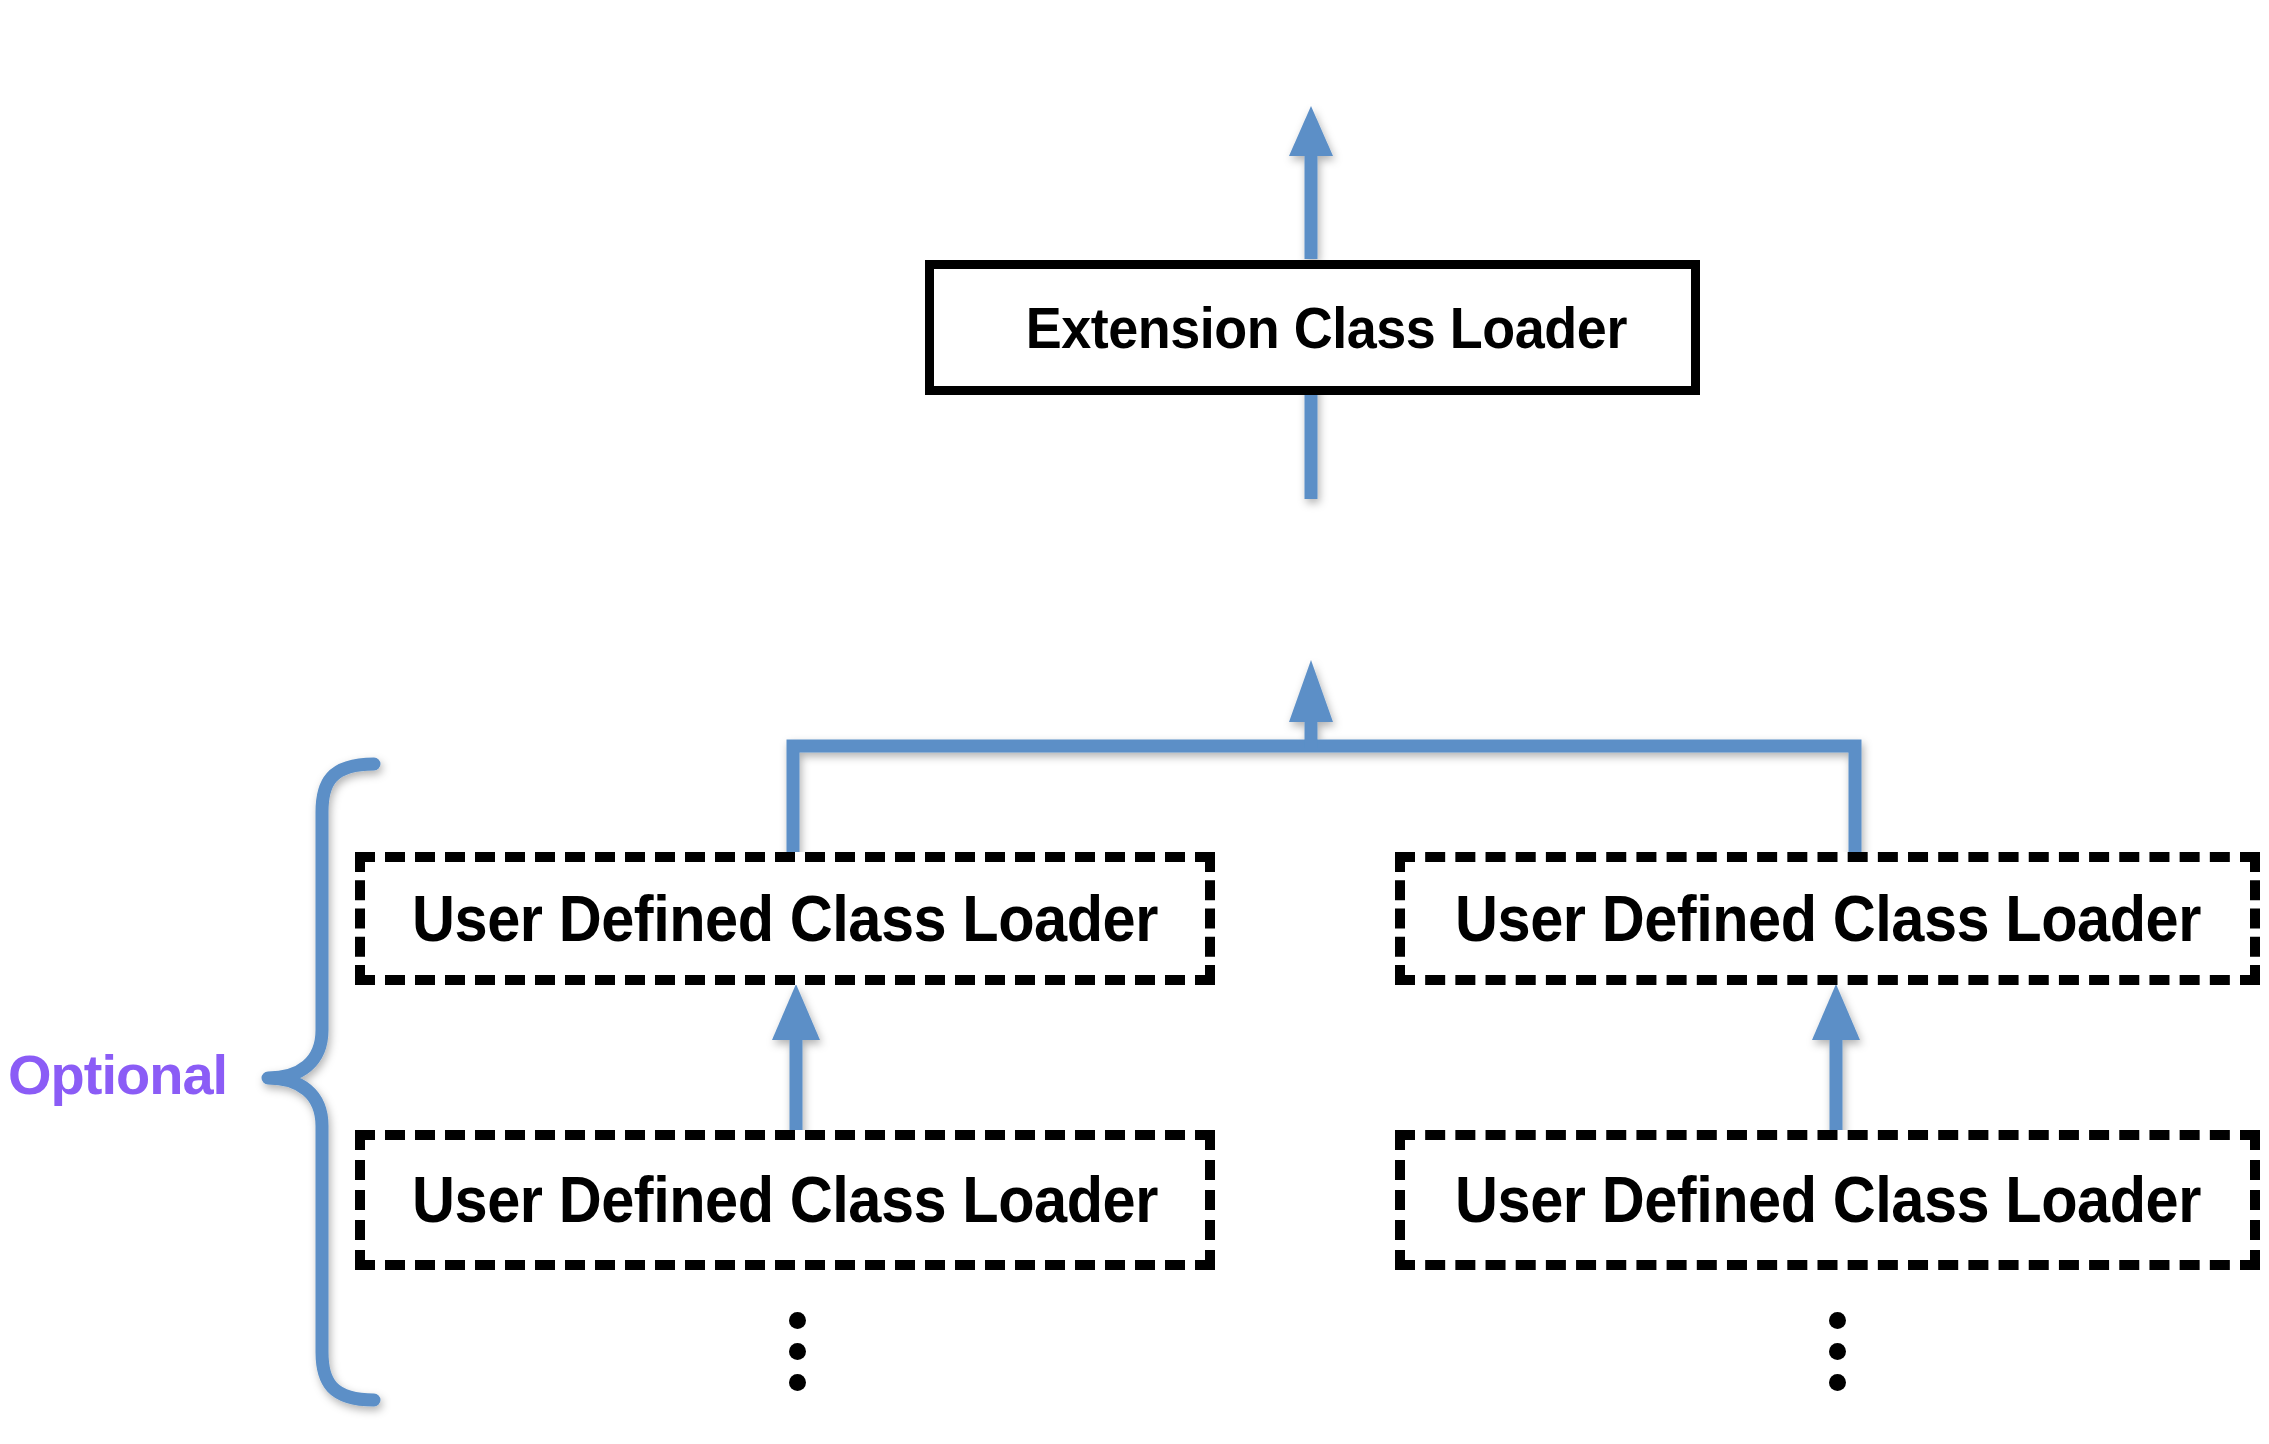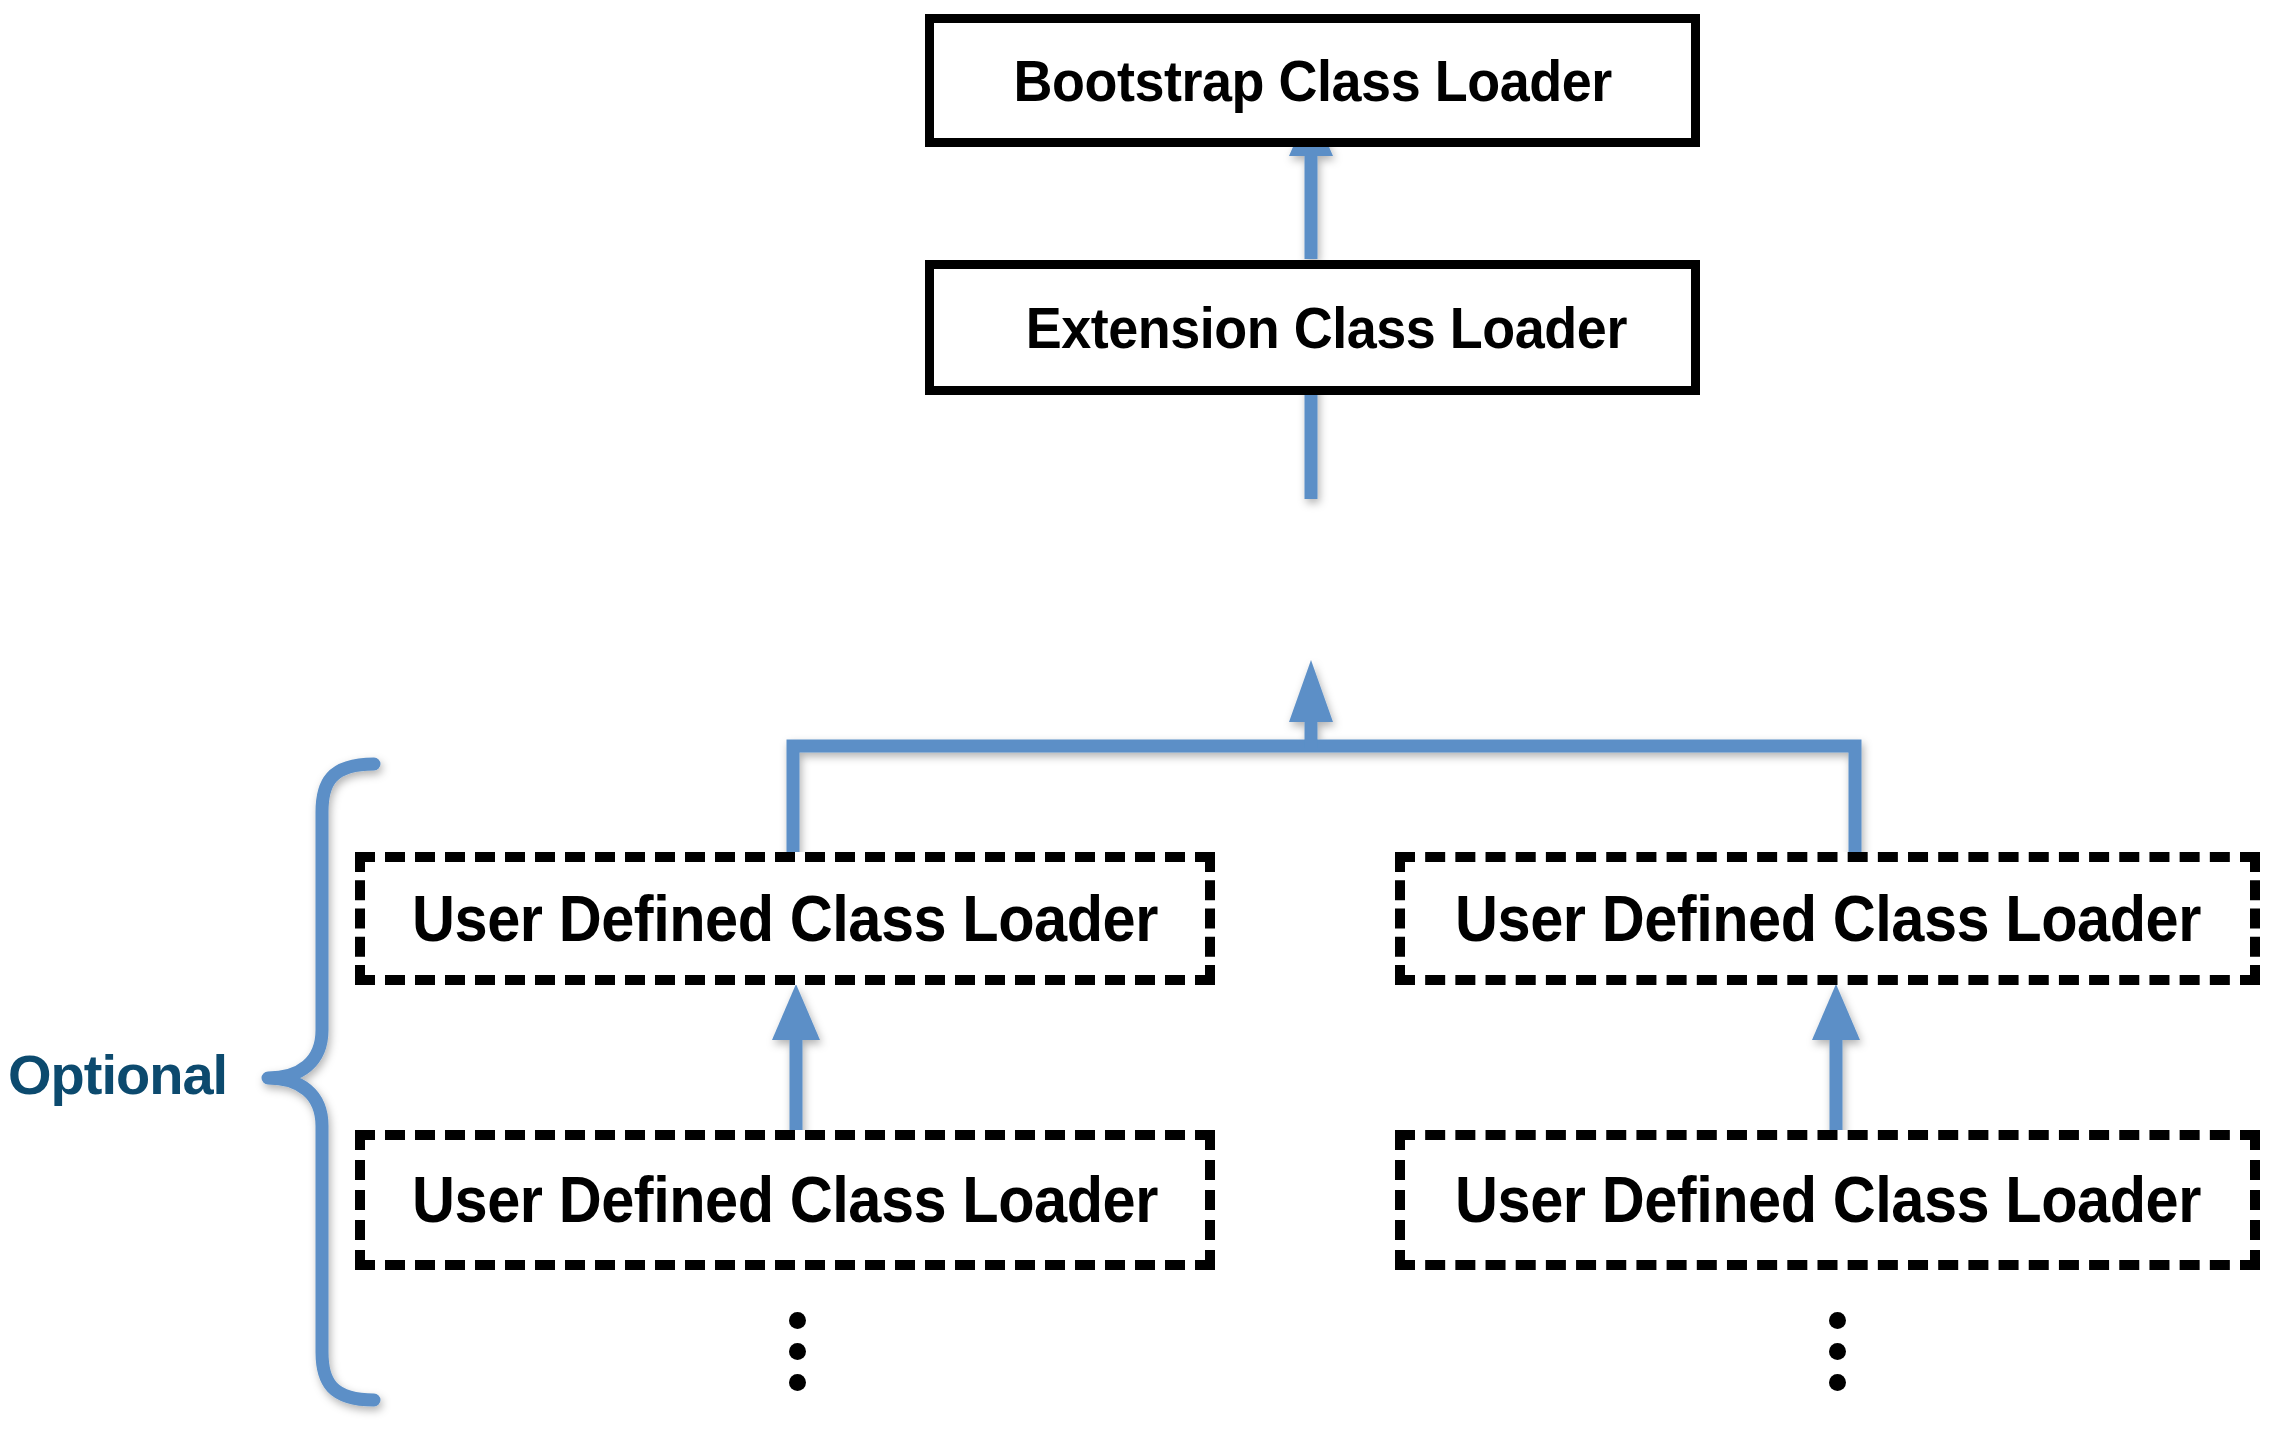--- a/index.html
+++ b/index.html
@@ -63,21 +63,21 @@
     pointer-events: none;
   }
   .optional-label {
     position: absolute;
     left: 8px;
     top: 1042px;
     width: 250px;
     text-align: left;
     font-size: 56px;
     font-weight: bold;
-    color: #0c4a6e;
+    color: #8b5cf6;
     letter-spacing: -1px;
     z-index: 3;
   }
   .dots {
     position: absolute;
     width: 30px;
     z-index: 3;
     display: flex;
     flex-direction: column;
     align-items: center;
@@ -138,23 +138,20 @@
                  C 330 764, 322 784, 322 812
                  L 322 1030
                  C 322 1062, 300 1078, 268 1078
                  C 300 1078, 322 1094, 322 1126
                  L 322 1352
                  C 322 1382, 332 1400, 374 1400" stroke="#5B8FC7" stroke-width="13" fill="none" stroke-linecap="round" stroke-linejoin="round"></path>
       </g>
     </g>
   </svg>
 
-  <div class="node solid" id="node-bootstrap">
-    <span class="node-label">Bootstrap Class Loader</span>
-  </div>
 
   <div class="node solid" id="node-extension">
     <span class="node-label">Extension Class Loader</span>
   </div>
 
 
   <div class="node dashed" id="node-user-1">
     <span class="node-label">User Defined Class Loader</span>
   </div>
 

